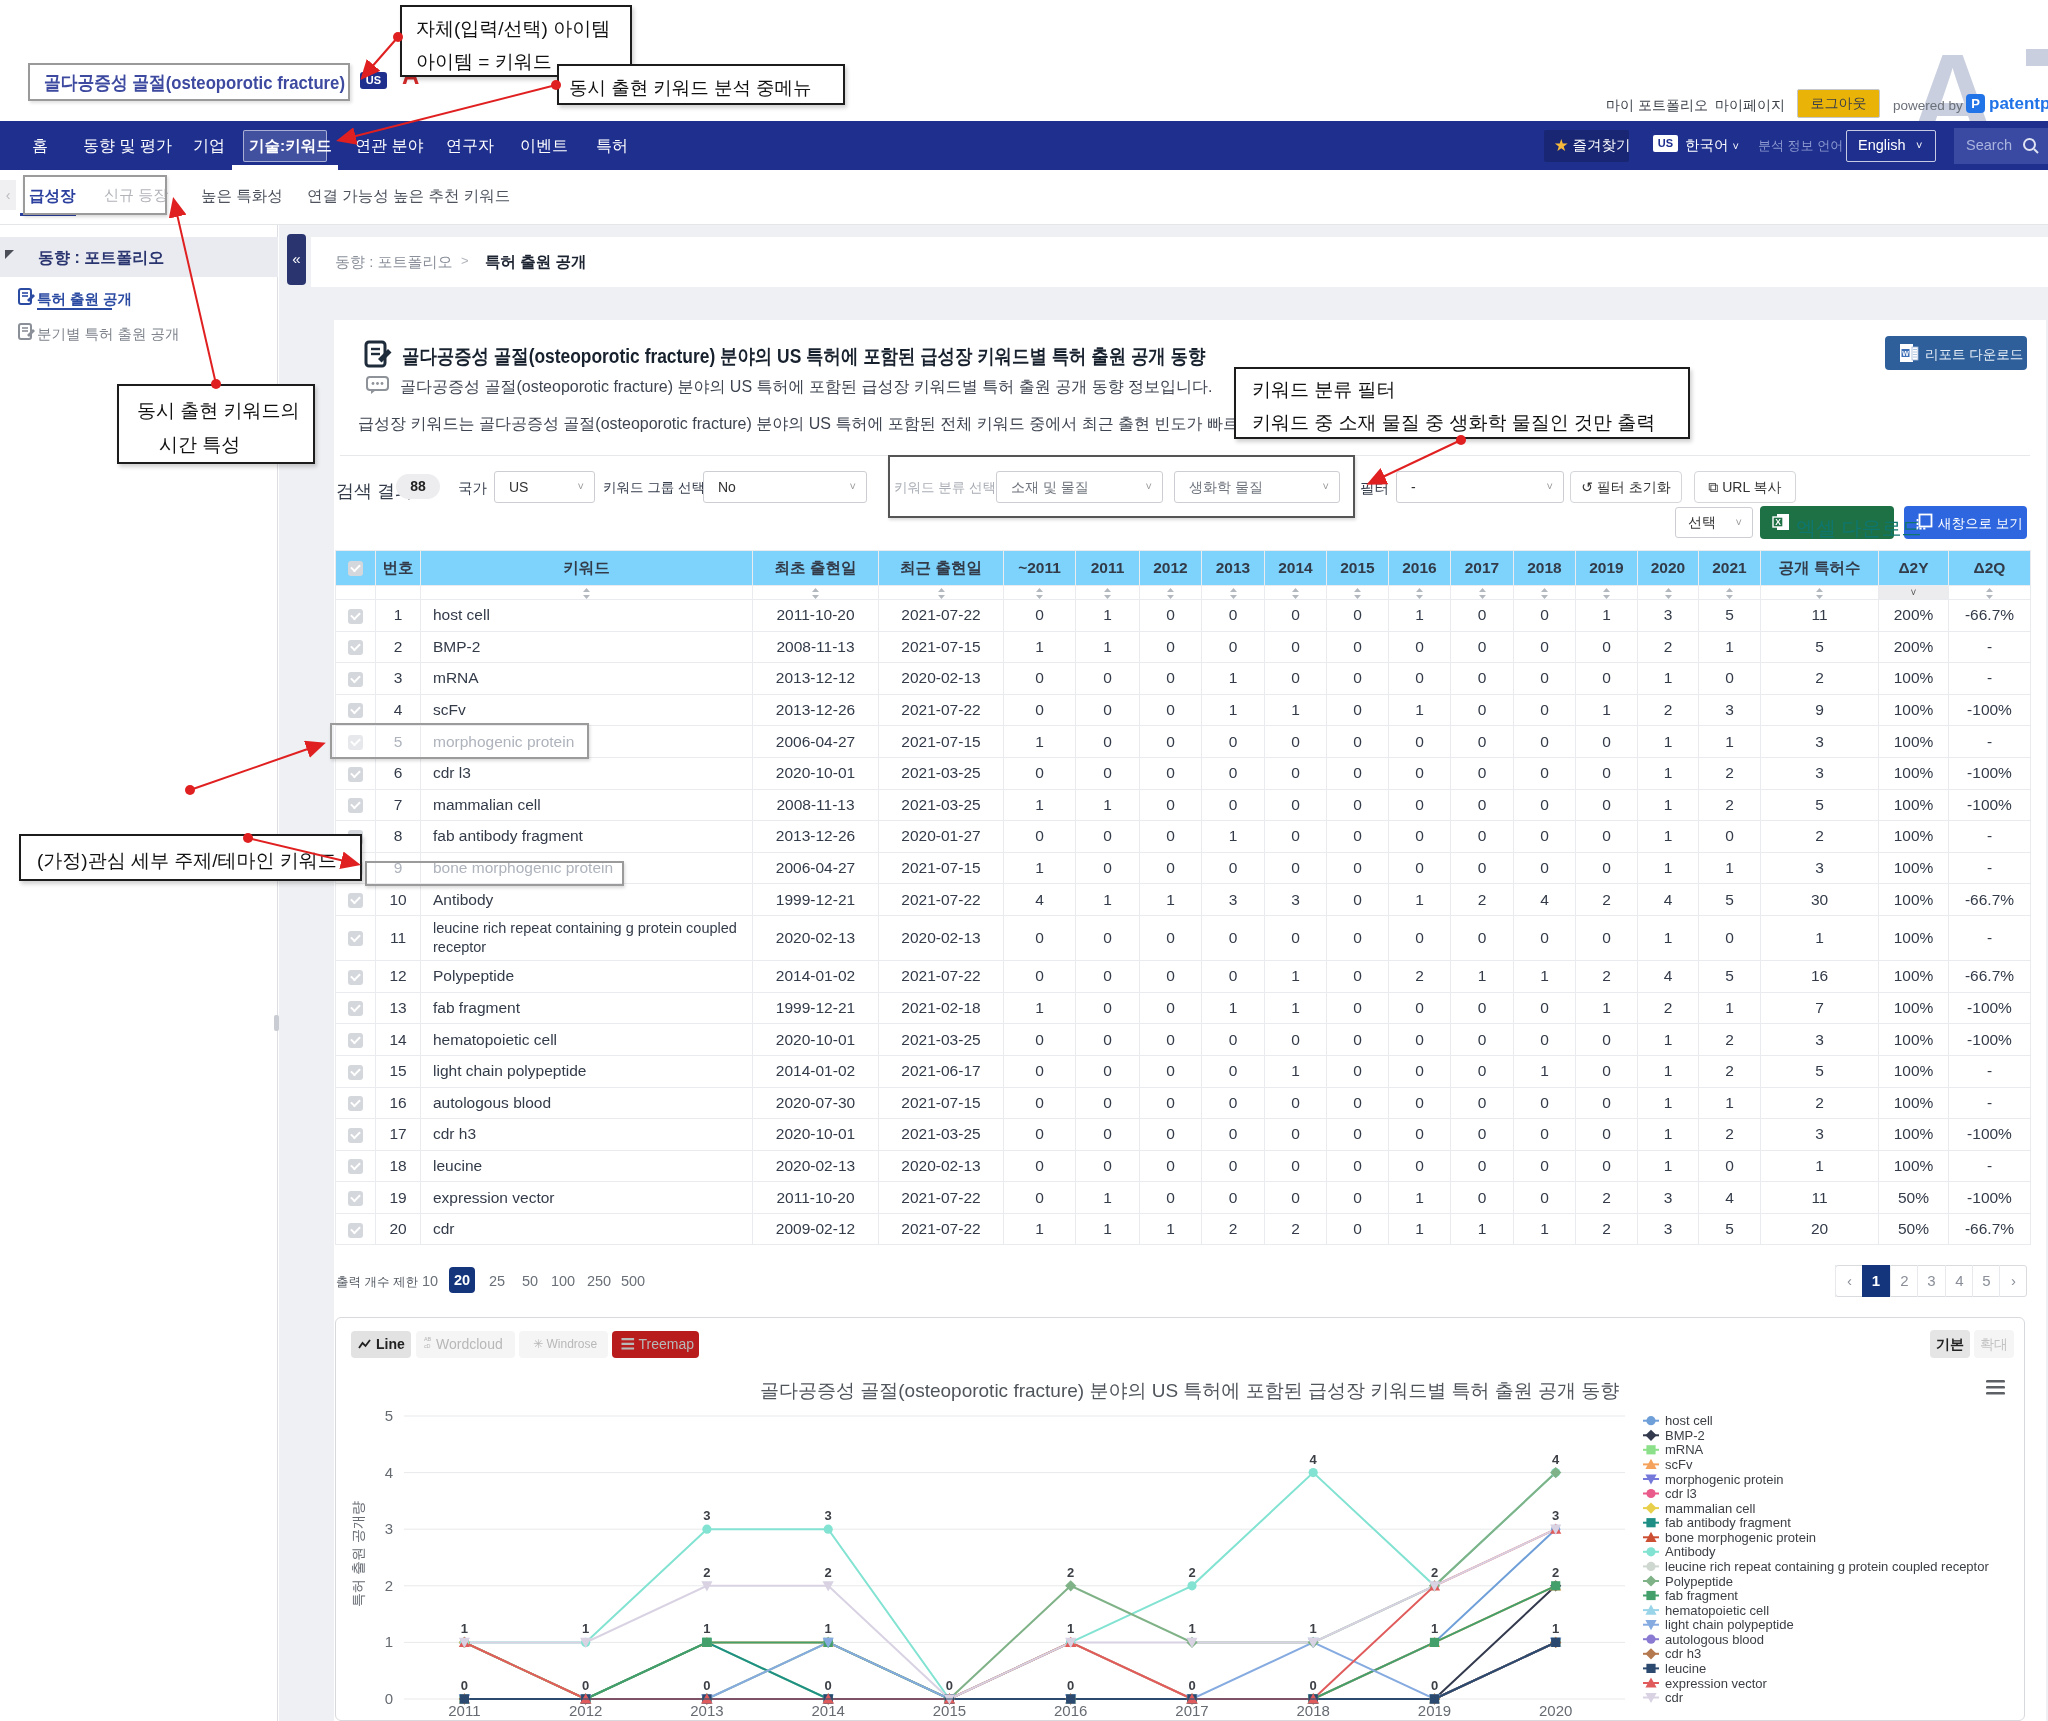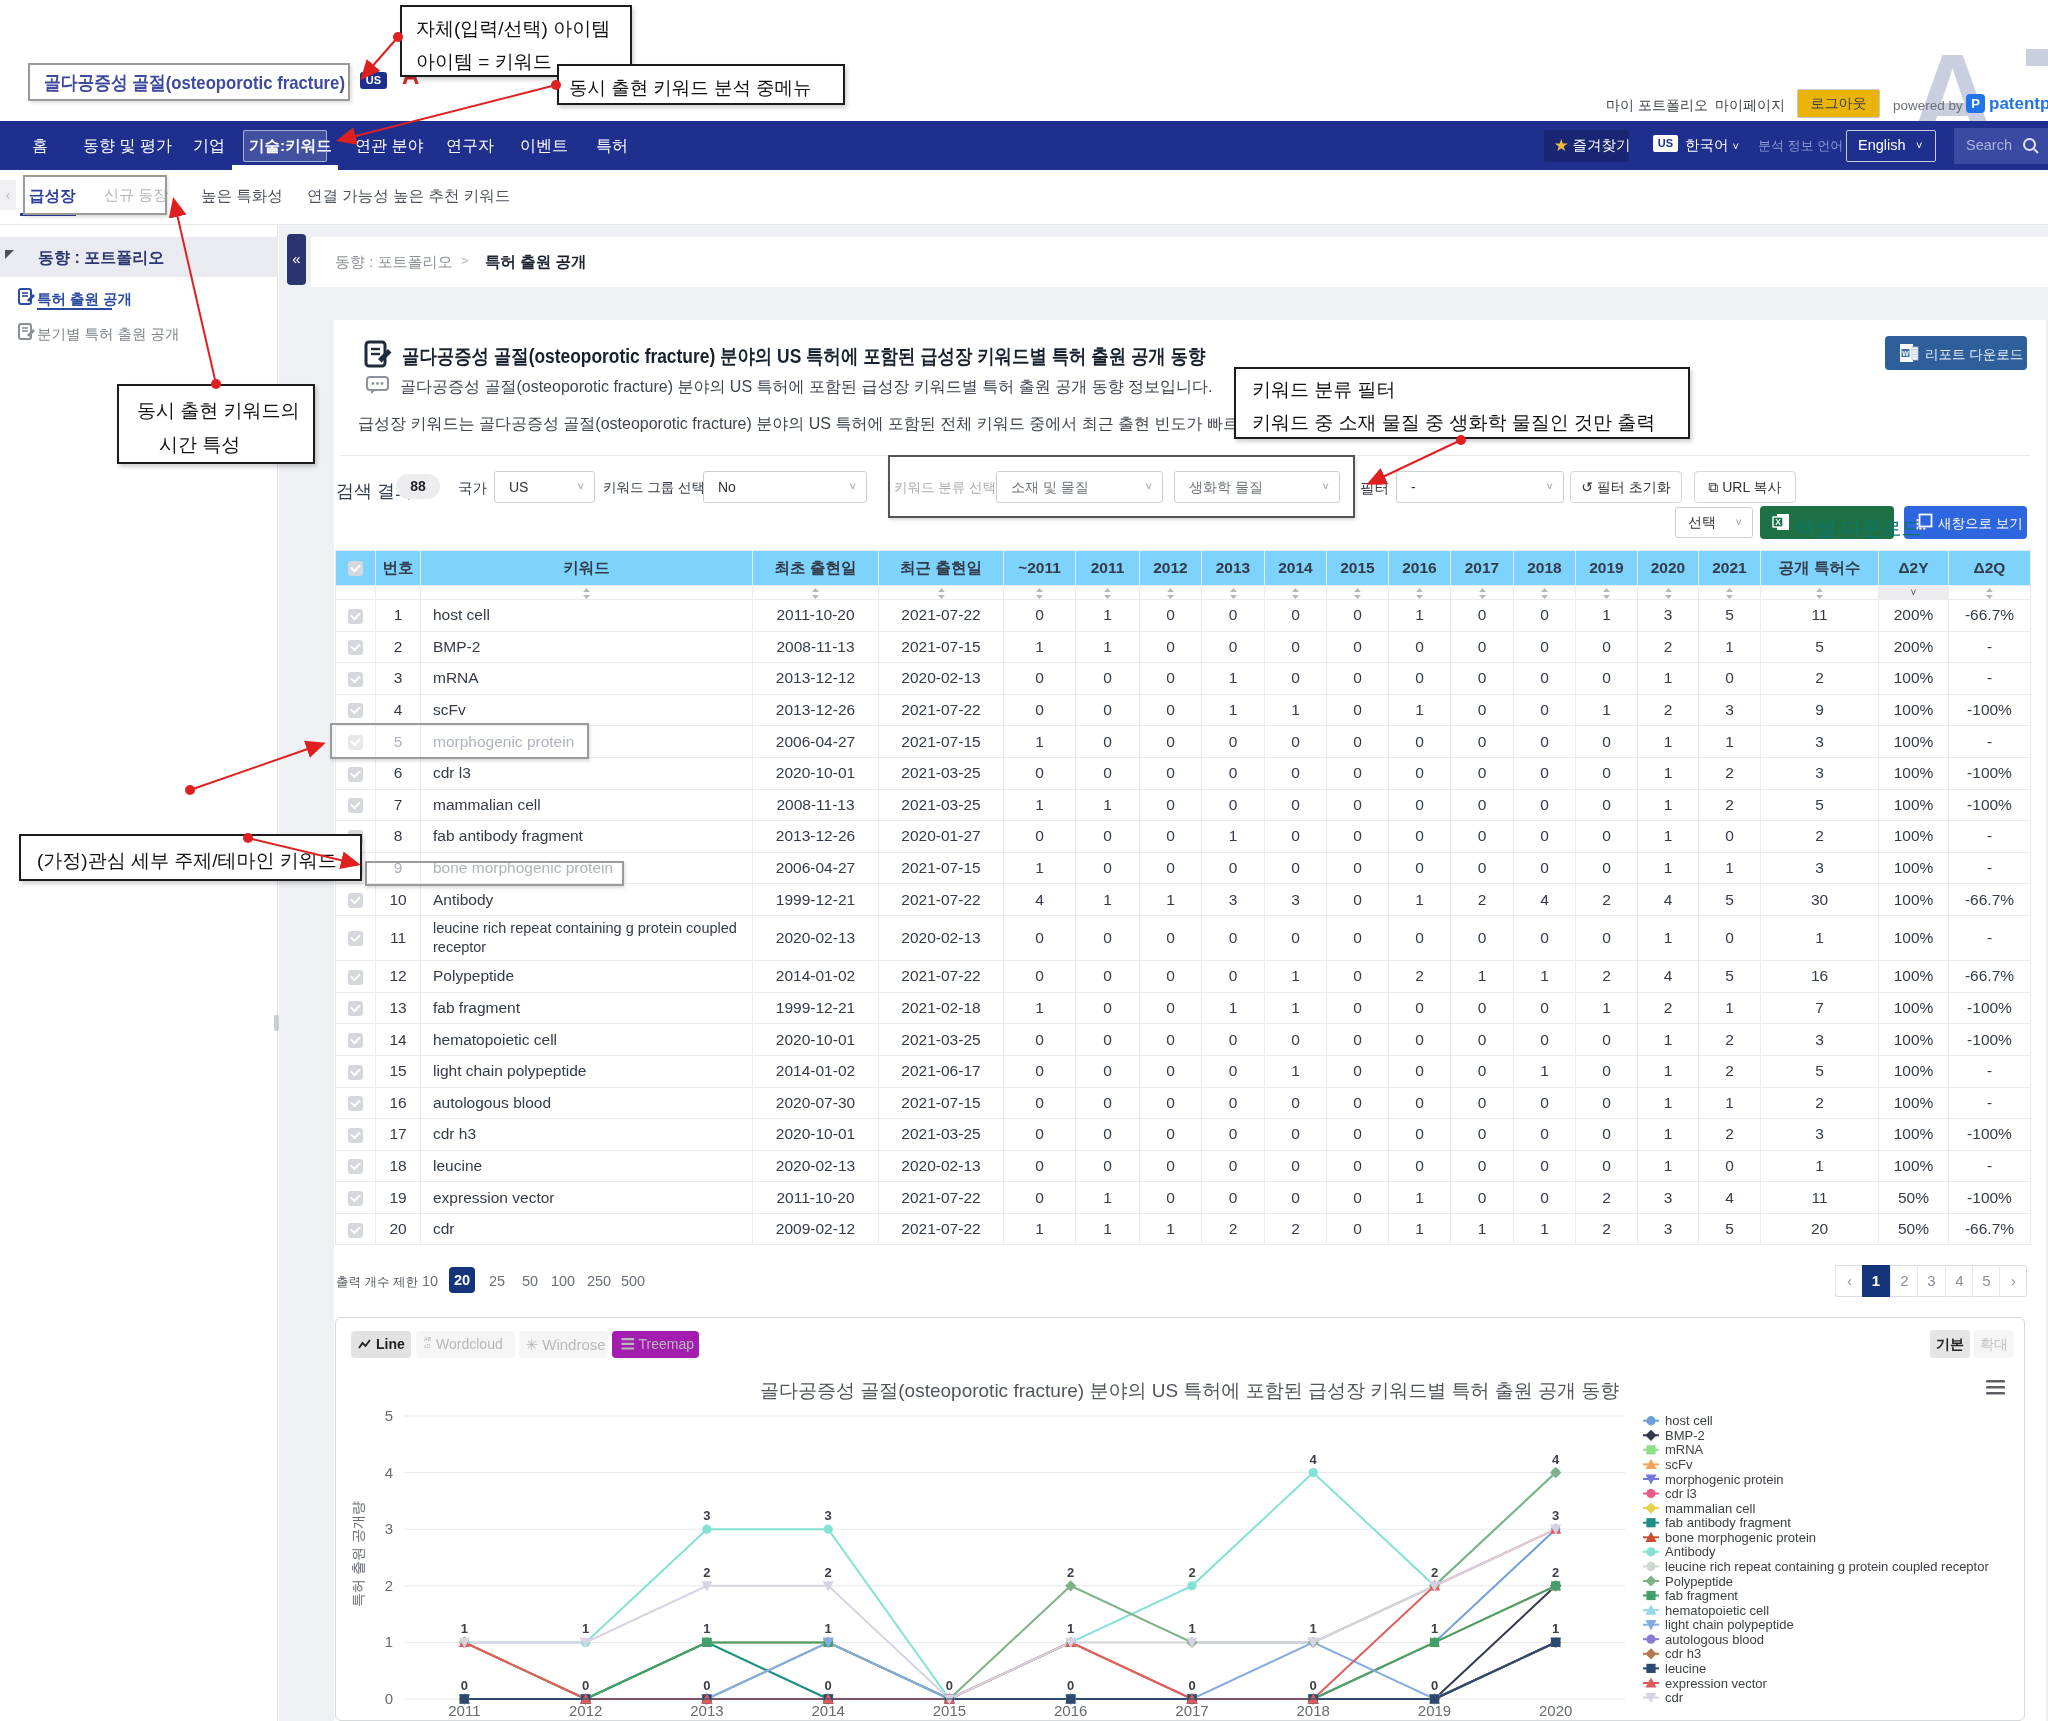--- a/index.html
+++ b/index.html
@@ -755,22 +755,22 @@
 <div class="abs" style="left:1972px;top:1265px;width:28px;height:32px;color:#8a8f99;font-size:15px;text-align:center;line-height:32px;z-index:2;border-left:1px solid #e7e9ec;">5</div>
 <div class="abs" style="left:1999px;top:1265px;width:28px;height:32px;color:#8a8f99;font-size:15px;text-align:center;line-height:32px;z-index:2;border-left:1px solid #e7e9ec;">›</div>
 <div class="abs" style="left:335px;top:1317px;width:1690px;height:404px;border:1px solid #d7d9dd;border-radius:6px;background:#fff;z-index:1;"></div>
 <div class="abs" style="left:351px;top:1331px;width:60px;height:27px;background:#e2e2e2;border-radius:4px;z-index:2;text-align:left;padding-left:25px;line-height:27px;font-size:14px;font-weight:bold;color:#222;">Line</div>
 <svg class="abs" style="left:358px;top:1339px;z-index:3;" width="13" height="11" viewBox="0 0 13 11">
     <polyline points="1,9 4.5,4 7.5,7 12,1" fill="none" stroke="#222" stroke-width="1.8"></polyline>
   </svg>
 
 <div class="abs" style="left:416px;top:1331px;width:99px;height:27px;background:#f5f5f5;border-radius:4px;z-index:2;text-align:center;line-height:27px;font-size:14px;color:#b8b8b8;">&nbsp;&nbsp;Wordcloud</div>
 <div class="abs" style="left:424px;top:1337px;z-index:3;font-size:8px;color:#b8b8b8;line-height:7px;">ᴬᴮ<br>ᶜᴰ</div>
-<div class="abs" style="left:519px;top:1331px;width:89px;height:27px;background:#f5f5f5;border-radius:4px;z-index:2;text-align:center;line-height:27px;font-size:15px;color:#b8b8b8;">&nbsp;✳ Windrose</div>
-<div class="abs" style="left:612px;top:1331px;width:87px;height:27px;background:#a21caf;border-radius:4px;z-index:2;text-align:center;line-height:27px;font-size:14px;color:#b8b8b8;">&nbsp;☰ Treemap</div>
+<div class="abs" style="left:519px;top:1331px;width:89px;height:27px;background:#f5f5f5;border-radius:4px;z-index:2;text-align:center;line-height:27px;font-size:12px;color:#b8b8b8;">&nbsp;✳ Windrose</div>
+<div class="abs" style="left:612px;top:1331px;width:87px;height:27px;background:#b91c1c;border-radius:4px;z-index:2;text-align:center;line-height:27px;font-size:14px;color:#b8b8b8;">&nbsp;☰ Treemap</div>
 <div class="abs" style="left:1930px;top:1330px;width:40px;height:28px;background:#e5e5e5;border-radius:4px;z-index:2;text-align:center;line-height:28px;font-size:14px;font-weight:bold;color:#222;">기본</div>
 <div class="abs" style="left:1974px;top:1330px;width:40px;height:28px;background:#f5f5f5;border-radius:4px;z-index:2;text-align:center;line-height:28px;font-size:14px;color:#c3c3c3;">확대</div>
 <div class="abs" style="left:760px;top:1378px;width:840px;text-align:center;font-size:19px;color:#50555c;z-index:2;white-space:nowrap;">골다공증성 골절(osteoporotic fracture) 분야의 US 특허에 포함된 급성장 키워드별 특허 출원 공개 동향</div>
 <svg class="abs" style="left:1986px;top:1379px;z-index:2;" width="19" height="17" viewBox="0 0 19 17">
     <rect x="0" y="1" width="19" height="2.6" rx="1.2" fill="#5d6166"></rect>
     <rect x="0" y="7" width="19" height="2.6" rx="1.2" fill="#5d6166"></rect>
     <rect x="0" y="13" width="19" height="2.6" rx="1.2" fill="#5d6166"></rect>
   </svg>
 <div class="abs" style="left:344px;top:1545px;font-size:14px;color:#666b72;z-index:2;transform:rotate(-90deg);transform-origin:center;width:120px;text-align:center;margin-left:-45px;">특허 출원 공개량</div>
 <svg class="abs" style="left:335px;top:1380px;z-index:2;" width="1700" height="341" viewBox="0 0 1700 341">

